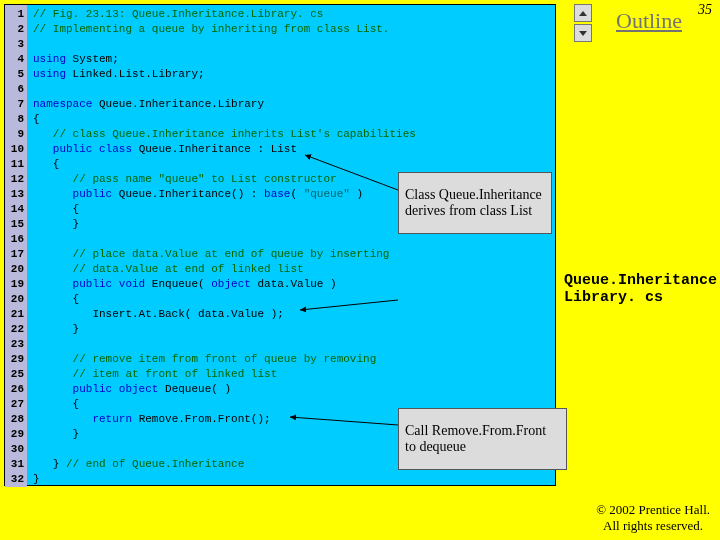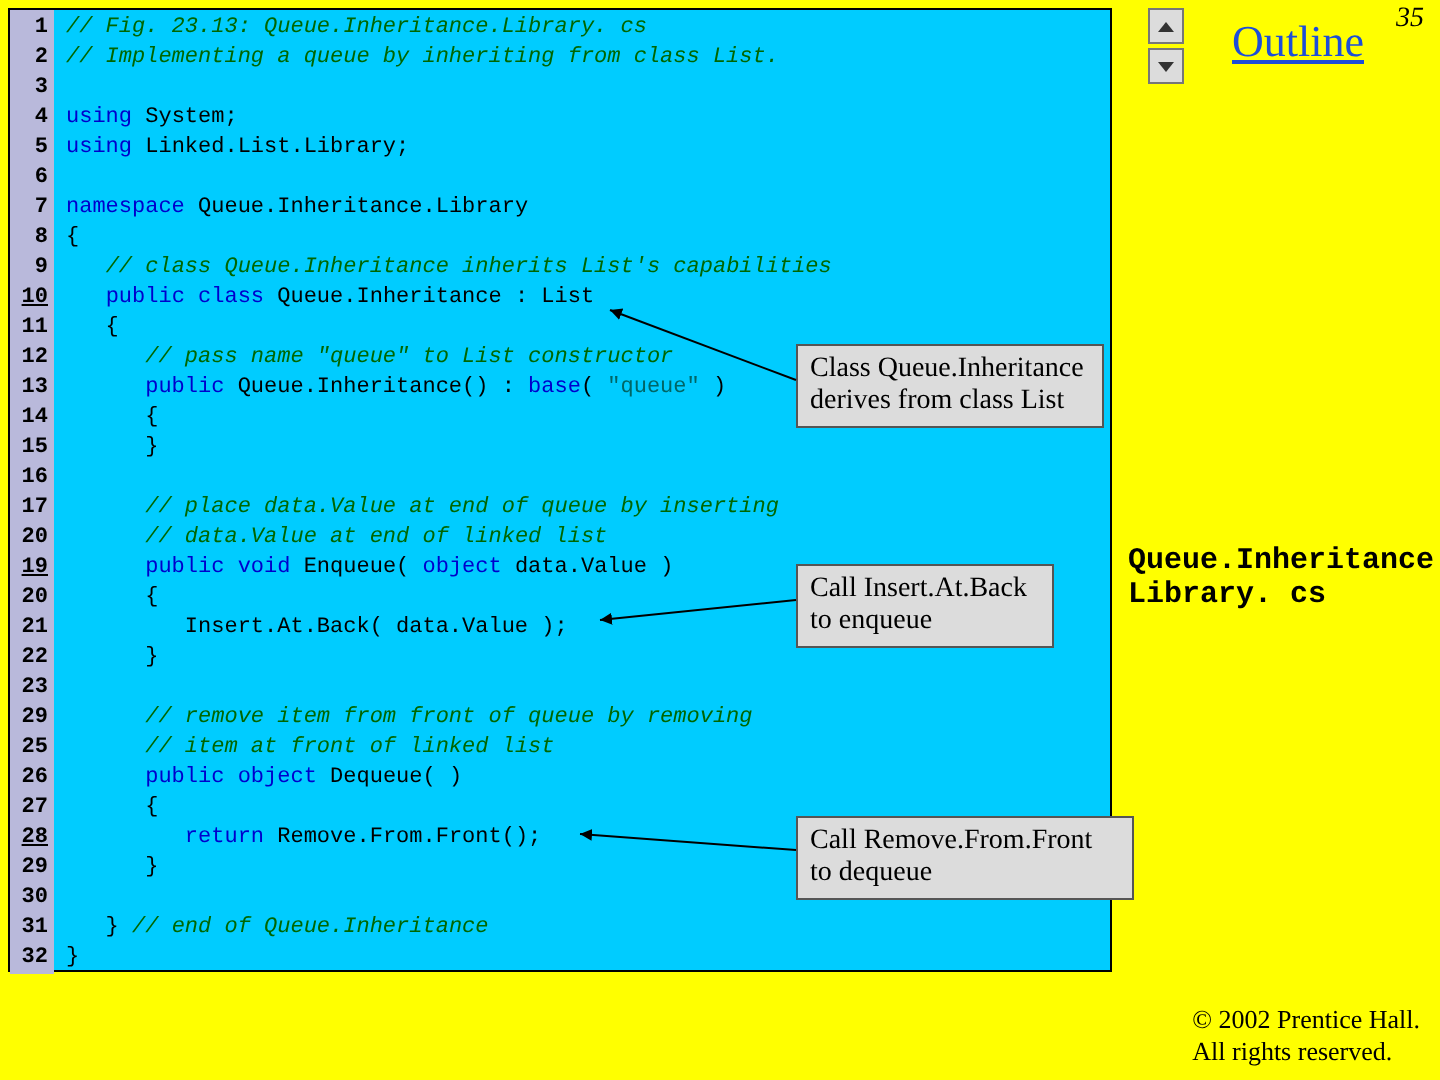--- a/index.html
+++ b/index.html
@@ -38,39 +38,39 @@
     padding-top: 2px;
   }
   .gutter div {
     font-family: "Courier New", monospace;
     font-size: 11px;
     font-weight: bold;
     line-height: 15px;
     padding-right: 3px;
     color: #000;
   }
-  .gutter .u { text-decoration: underline; }
+  .gutter .u { }
   .code {
     position: absolute;
     left: 28px;
     top: 2px;
     font-family: "Courier New", monospace;
     font-size: 11px;
     line-height: 15px;
     white-space: pre;
   }
   .code .line { height: 15px; }
   .k { color: #0000cc; }
-  .c { color: #006600; font-style: italic; }
+  .c { color: #006600; }
   .s { color: #006666; }
   .outline-title {
     font-family: "Times New Roman", serif;
     font-size: 22px;
     text-decoration: underline;
-    color: #1d4ed8;
+    color: #737373;
     position: absolute;
     right: 38px;
     top: 8px;
   }
   .page-num {
     position: absolute;
     right: 8px;
     top: 2px;
     font-family: "Times New Roman", serif;
     font-size: 14px;
@@ -96,42 +96,42 @@
   }
   .scroll-btn.up::after { border-bottom: 5px solid #333; }
   .scroll-btn.down::after { border-top: 5px solid #333; }
 
   .callout {
     position: absolute;
     background: #dcdcdc;
     border: 1px solid #555;
     font-family: "Times New Roman", serif;
     font-size: 14px;
-    padding: 4px 6px;
+    padding: 14px 6px;
     line-height: 16px;
   }
   .callout1 { left: 398px; top: 172px; width: 140px; }
   .callout2 { left: 398px; top: 282px; width: 115px; }
   .callout3 { left: 398px; top: 408px; width: 155px; }
 
   .filename {
     position: absolute;
     left: 564px;
     top: 272px;
     font-family: "Courier New", monospace;
     font-size: 15px;
     font-weight: bold;
   }
   .copyright {
     position: absolute;
     right: 10px;
     bottom: 6px;
     font-family: "Times New Roman", serif;
     font-size: 13px;
-    text-align: left;
+    text-align: center;
   }
   svg.arrows {
     position: absolute;
     left: 0; top: 0;
     width: 720px; height: 540px;
     pointer-events: none;
   }
 </style>
 </head>
 <body>
@@ -176,21 +176,20 @@
     <div class="code" id="code"><div class="line c">// Fig. 23.13: Queue.Inheritance.Library. cs</div><div class="line c">// Implementing a queue by inheriting from class List.</div><div class="line ">&nbsp;</div><div class="line "><span class="k">using</span> System;</div><div class="line "><span class="k">using</span> Linked.List.Library;</div><div class="line ">&nbsp;</div><div class="line "><span class="k">namespace</span> Queue.Inheritance.Library</div><div class="line ">{</div><div class="line ">   <span class="c">// class Queue.Inheritance inherits List's capabilities</span></div><div class="line ">   <span class="k">public class</span> Queue.Inheritance : List</div><div class="line ">   {</div><div class="line ">      <span class="c">// pass name "queue" to List constructor</span></div><div class="line ">      <span class="k">public</span> Queue.Inheritance() : <span class="k">base</span>( <span class="s">"queue"</span> )</div><div class="line ">      {</div><div class="line ">      }</div><div class="line ">&nbsp;</div><div class="line ">      <span class="c">// place data.Value at end of queue by inserting</span></div><div class="line ">      <span class="c">// data.Value at end of linked list</span></div><div class="line ">      <span class="k">public void</span> Enqueue( <span class="k">object</span> data.Value )</div><div class="line ">      {</div><div class="line ">         Insert.At.Back( data.Value );</div><div class="line ">      }</div><div class="line ">&nbsp;</div><div class="line ">      <span class="c">// remove item from front of queue by removing</span></div><div class="line ">      <span class="c">// item at front of linked list</span></div><div class="line ">      <span class="k">public object</span> Dequeue( )</div><div class="line ">      {</div><div class="line ">         <span class="k">return</span> Remove.From.Front();</div><div class="line ">      }</div><div class="line ">&nbsp;</div><div class="line ">   } <span class="c">// end of Queue.Inheritance</span></div><div class="line ">}</div></div>
   </div>
 
   <div class="scroll-btn up"></div>
   <div class="scroll-btn down"></div>
 
   <div class="outline-title">Outline</div>
   <div class="page-num">35</div>
 
   <div class="callout callout1">Class Queue.Inheritance derives from class List</div>
-  <div class="callout callout2">Call Insert.At.Back to enqueue</div>
   <div class="callout callout3">Call Remove.From.Front to dequeue</div>
 
   <div class="filename">
     <div>Queue.Inheritance</div>
     <div>Library. cs</div>
   </div>
 
   <div class="copyright">
     <div>© 2002 Prentice Hall.</div>
     <div>All rights reserved.</div>

